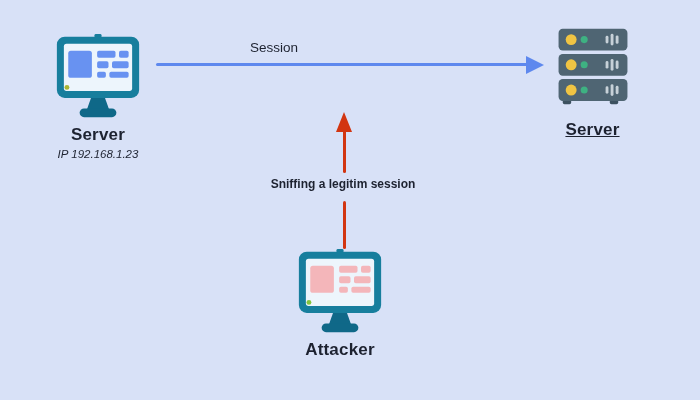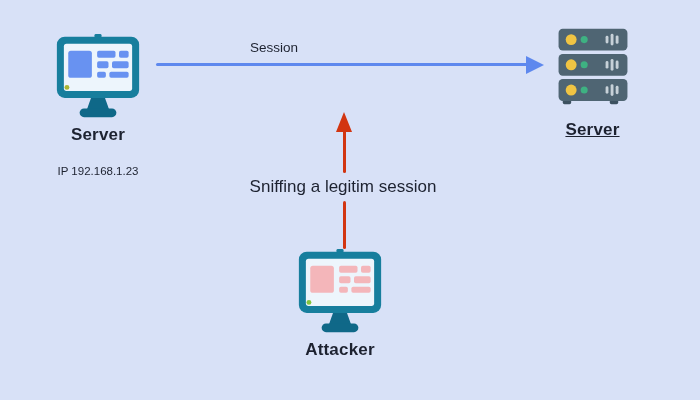--- a/index.html
+++ b/index.html
@@ -20,22 +20,23 @@
   }
   .node-label {
     font-size: 17px;
     font-weight: 700;
     letter-spacing: 0.2px;
     color: var(--text, #1d2230);
   }
   .node-sublabel {
     font-size: 11.5px;
     font-weight: 400;
-    margin-top: 20px;
+    margin-top: 3px;
     color: var(--text, #1d2230);
+    font-style: italic;
   }
   
   .node-victim   { --blocks: var(--victim-block);   --led: var(--victim-led); }
   .node-attacker { --blocks: var(--attacker-block); --led: var(--attacker-led); }
 
   svg .monitor-frame  { fill: var(--monitor-frame, #177e9d); }
   svg .monitor-stand  { fill: var(--monitor-stand, #0f6888); }
   svg .monitor-screen { fill: var(--monitor-screen, #edf5fc); }
   svg .screen-block   { fill: var(--blocks, #6892f1); }
   svg .led-dot        { fill: var(--led, #a9b534); }
@@ -84,21 +85,22 @@
     width: 0; height: 0;
     border-left: 8.5px solid transparent;
     border-right: 8.5px solid transparent;
     border-bottom: 20px solid var(--arrow-sniff, #d23511);
   }
   .sniff-label {
     position: absolute;
     left: 243px; top: 177px;
     width: 200px;
     text-align: center;
-    font-size: 17px;
+    font-size: 12px;
+    font-weight: bold;
   }
 
   .node-victim   { left: 40px;  top: 34px;  width: 116px; }
   .node-server   { left: 545px; top: 27px;  width: 95px; }
   .node-attacker { left: 282px; top: 249px; width: 116px; }
   .node-victim .node-label,
   .node-attacker .node-label { margin-top: 7px; }
   .node-server .node-label   { margin-top: 14px; text-decoration: underline; }
 </style>
 </head>

